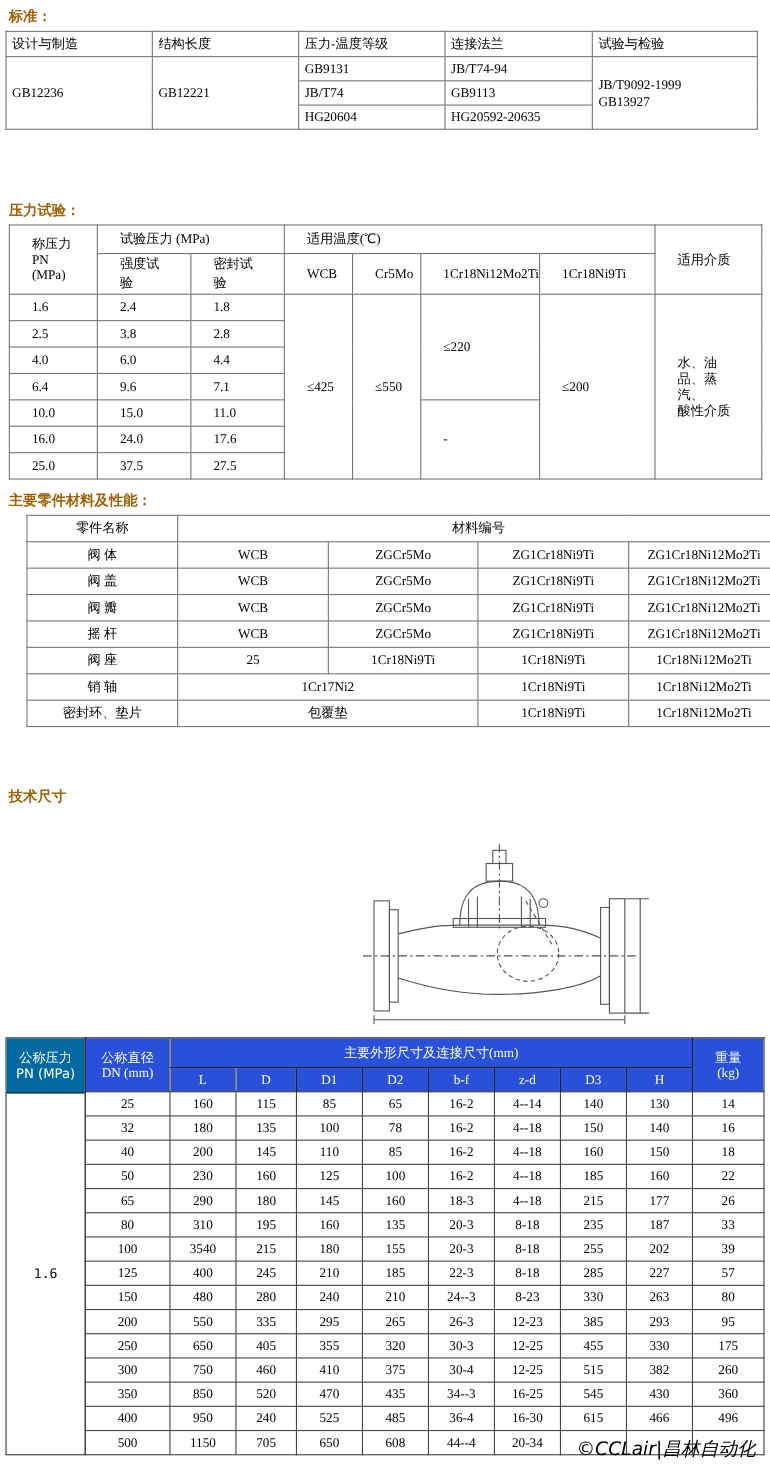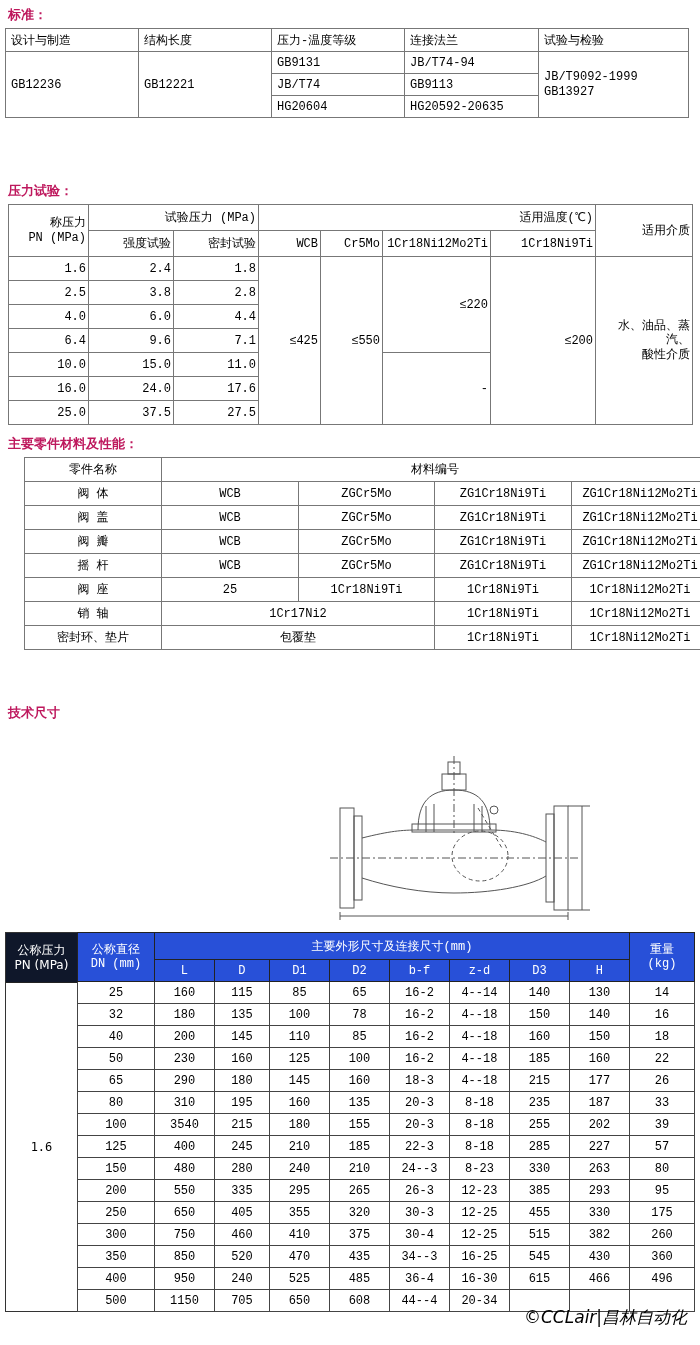--- a/index.html
+++ b/index.html
@@ -3,55 +3,55 @@
 <meta charset="utf-8">
 <style>
   * { box-sizing: border-box; margin: 0; padding: 0; }
   html, body { background: #ffffff; }
   body {
     width: 700px; height: 1345px; position: relative; overflow: hidden;
     font-family: "DejaVu Sans", "Liberation Sans", sans-serif;
     font-size: 12px; color: #000;
   }
   .label {
-    font-weight: bold; font-size: 13px; color: #be185d;
+    font-weight: bold; font-size: 13px; color: #a16207;
     font-family: "DejaVu Sans", sans-serif;
   }
   .label-standards { margin: 6px 0 4px 8px; }
   .label-pressure  { margin: 64px 0 4px 8px; }
   .label-materials { margin: 10px 0 4px 8px; }
   .label-dims      { margin: 54px 0 0 8px; }
 
   table { border-collapse: collapse; table-layout: fixed;
-          font-family: Liberation Mono, monospace; font-size: 12px; }
+          font-family: Liberation Serif, serif; font-size: 12px; }
   th, td { border: 1px solid #777; font-weight: normal; overflow: hidden; }
 
   
   .t1 { margin-left: 5px; width: 683px; }
   .t1 th, .t1 td { text-align: left; padding: 2px 5px; }
   .t1 tr.hd th { height: 23px; }
   .t1 td { height: 22px; }
 
   
   .t2 { margin-left: 8px; width: 684px; }
-  .t2 th, .t2 td { text-align: right; padding: 1px 2px; }
+  .t2 th, .t2 td { text-align: left; padding: 1px 20px; }
   .t2 thead th { height: 26px; }
   .t2 tbody td { height: 24px; }
 
   
   .t3 { margin-left: 24px; width: 684px; }
   .t3 th, .t3 td { text-align: center; padding: 1px 2px; height: 24px; }
 
   
   .drawing-wrap { margin: 24px 0 0 330px; height: 178px; }
 
   
   .dims-flex { display: flex; align-items: stretch; margin: 8px 0 0 5px; width: 690px; }
   .pn-col { width: 73px; display: flex; flex-direction: column; border: 1px solid #333; }
-  .pn-head { height: 50px; background: #0f172a; color: #fff; border-bottom: 1px solid #222;
+  .pn-head { height: 50px; background: #0369a1; color: #fff; border-bottom: 1px solid #222;
              display: flex; flex-direction: column; align-items: center; justify-content: center;
              line-height: 1.25; }
   .pn-body { flex: 1; display: flex; align-items: center; justify-content: center;
              font-family: "DejaVu Sans Mono", monospace; }
   .dims-table { margin-left: -1px; width: 618px; border-radius: 28px; }
   .dims-table th { background: #2850d8; color: #fff; border: 1px solid #222;
                    text-align: center; padding: 0 2px; }
   .dims-table thead tr.r1 th { height: 27px; }
   .dims-table thead tr.r2 th { height: 22px; }
   .dims-table td { border: 1px solid #444; text-align: center; height: 22px; padding: 0 2px; }

